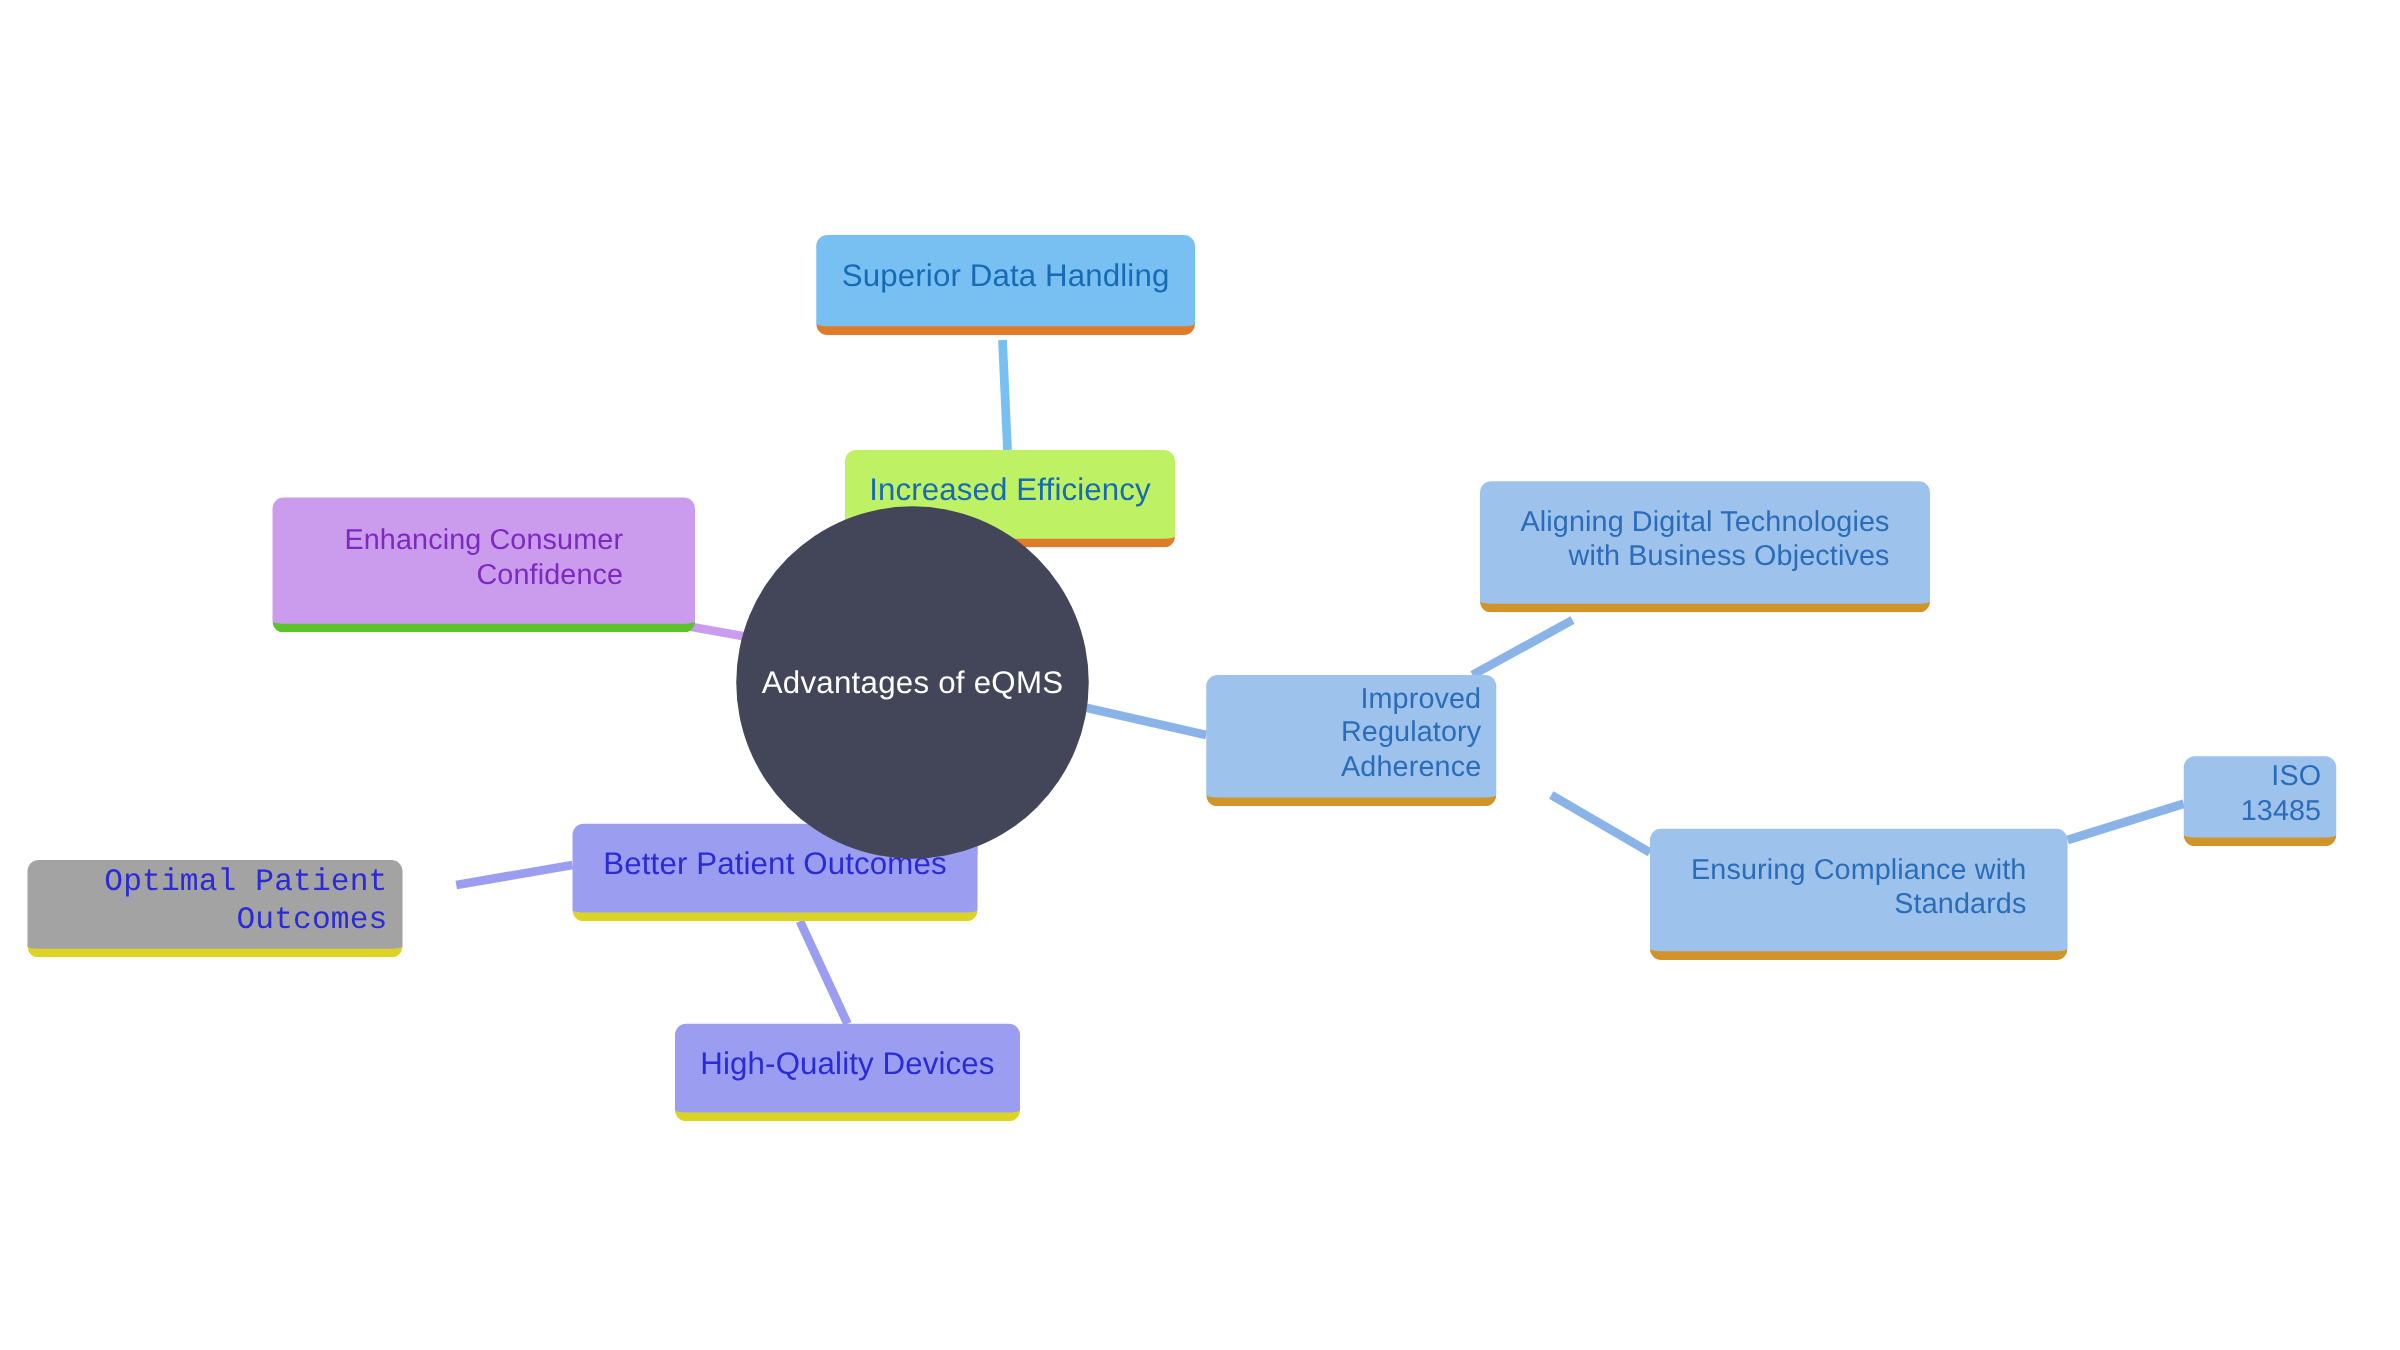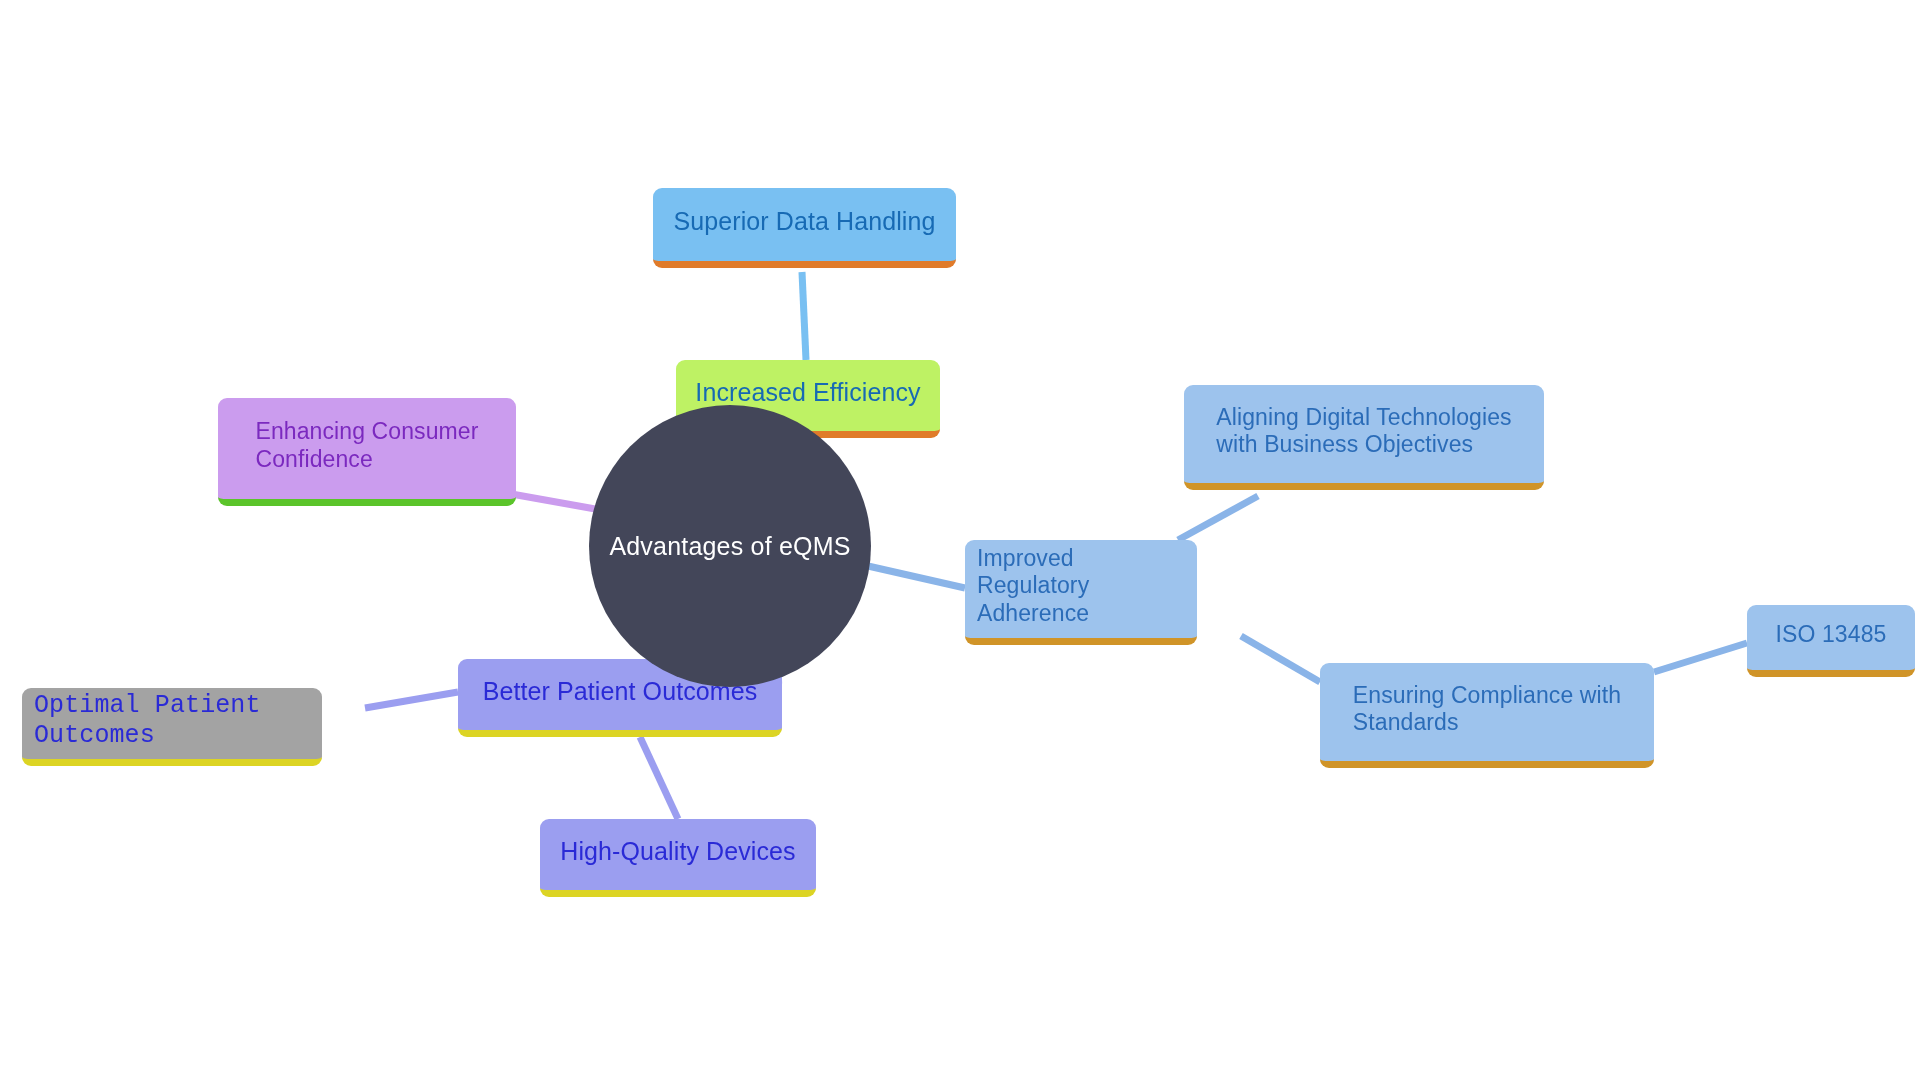--- a/index.html
+++ b/index.html
@@ -27,21 +27,21 @@
     height: 1080px;
     pointer-events: none;
   }
   .node {
     position: absolute;
     box-sizing: border-box;
     border-radius: 9px;
     display: flex;
     align-items: center;
     justify-content: center;
-    text-align: left;
+    text-align: right;
     line-height: 1.18;
     letter-spacing: 0.1px;
     padding: 6px 12px 12px 12px;
     white-space: pre-line;
   }
   .node-root {
     position: absolute;
     border-radius: 50%;
     display: flex;
     align-items: center;
@@ -69,29 +69,29 @@
       <line x1="1241" y1="636" x2="1320" y2="682" stroke="#8ab4e8" stroke-width="7" stroke-linecap="butt"></line>
       <line x1="1654" y1="672" x2="1747" y2="643" stroke="#8ab4e8" stroke-width="7" stroke-linecap="butt"></line>
       <line x1="690" y1="684" x2="782" y2="680" stroke="#9b9ef0" stroke-width="7" stroke-linecap="butt"></line>
       <line x1="458" y1="692" x2="365" y2="708" stroke="#9b9ef0" stroke-width="7" stroke-linecap="butt"></line>
       <line x1="640" y1="737" x2="678" y2="819" stroke="#9b9ef0" stroke-width="7" stroke-linecap="butt"></line>
     </svg>
 
   <div id="node-layer">
       <div class="node" style="left: 653px; top: 188px; width: 303px; height: 80px; background: rgb(121, 192, 242); color: rgb(23, 106, 180); border-bottom: 7px solid rgb(224, 123, 42); font-size: 25px;"><span>Superior Data Handling</span></div>
       <div class="node" style="left: 676px; top: 360px; width: 264px; height: 78px; background: #bef264; color: rgb(23, 106, 180); border-bottom: 7px solid rgb(224, 123, 42); font-size: 25px;"><span>Increased Efficiency</span></div>
-      <div class="node" style="left: 218px; top: 398px; width: 298px; height: 108px; background: rgb(203, 156, 238); color: rgb(123, 41, 191); border-bottom: 7px solid rgb(91, 196, 42); font-size: 23px;"><span>Enhancing Consumer
+      <div class="node" style="left: 218px; top: 398px; width: 338px; height: 108px; background: rgb(203, 156, 238); color: rgb(123, 41, 191); border-bottom: 7px solid rgb(91, 196, 42); font-size: 23px;"><span>Enhancing Consumer
 Confidence</span></div>
       <div class="node" style="left: 1184px; top: 385px; width: 360px; height: 105px; background: rgb(157, 195, 237); color: rgb(43, 108, 184); border-bottom: 7px solid rgb(208, 148, 40); font-size: 23px;"><span>Aligning Digital Technologies
 with Business Objectives</span></div>
       <div class="node" style="left: 965px; top: 540px; width: 232px; height: 105px; background: rgb(157, 195, 237); color: rgb(43, 108, 184); border-bottom: 7px solid rgb(208, 148, 40); font-size: 23px;"><span>Improved Regulatory
 Adherence</span></div>
       <div class="node" style="left: 1320px; top: 663px; width: 334px; height: 105px; background: rgb(157, 195, 237); color: rgb(43, 108, 184); border-bottom: 7px solid rgb(208, 148, 40); font-size: 23px;"><span>Ensuring Compliance with
 Standards</span></div>
-      <div class="node" style="left: 1747px; top: 605px; width: 168px; height: 72px; background: rgb(157, 195, 237); color: rgb(43, 108, 184); border-bottom: 7px solid rgb(208, 148, 40); font-size: 23px;"><span>ISO 13485</span></div>
+      <div class="node" style="left: 1747px; top: 605px; width: 122px; height: 72px; background: rgb(157, 195, 237); color: rgb(43, 108, 184); border-bottom: 7px solid rgb(208, 148, 40); font-size: 23px;"><span>ISO 13485</span></div>
       <div class="node" style="left: 458px; top: 659px; width: 324px; height: 78px; background: rgb(155, 158, 240); color: rgb(42, 42, 214); border-bottom: 7px solid rgb(220, 212, 36); font-size: 25px;"><span>Better Patient Outcomes</span></div>
       <div class="node" style="left: 22px; top: 688px; width: 300px; height: 78px; background: #a3a3a3; color: rgb(42, 42, 214); border-bottom: 7px solid rgb(220, 212, 36); font-size: 25px; font-family: Liberation Mono, monospace;"><span>Optimal Patient Outcomes</span></div>
       <div class="node" style="left: 540px; top: 819px; width: 276px; height: 78px; background: rgb(155, 158, 240); color: rgb(42, 42, 214); border-bottom: 7px solid rgb(220, 212, 36); font-size: 25px;"><span>High-Quality Devices</span></div>
     </div>
 
   <div class="node-root" id="root-node" style="left: 589px; top: 405px; width: 282px; height: 282px; background: rgb(67, 70, 89); color: rgb(255, 255, 255);">
     <span class="root-label" style="font-size: 25px;">Advantages of eQMS</span>
   </div>
 
 </div>

